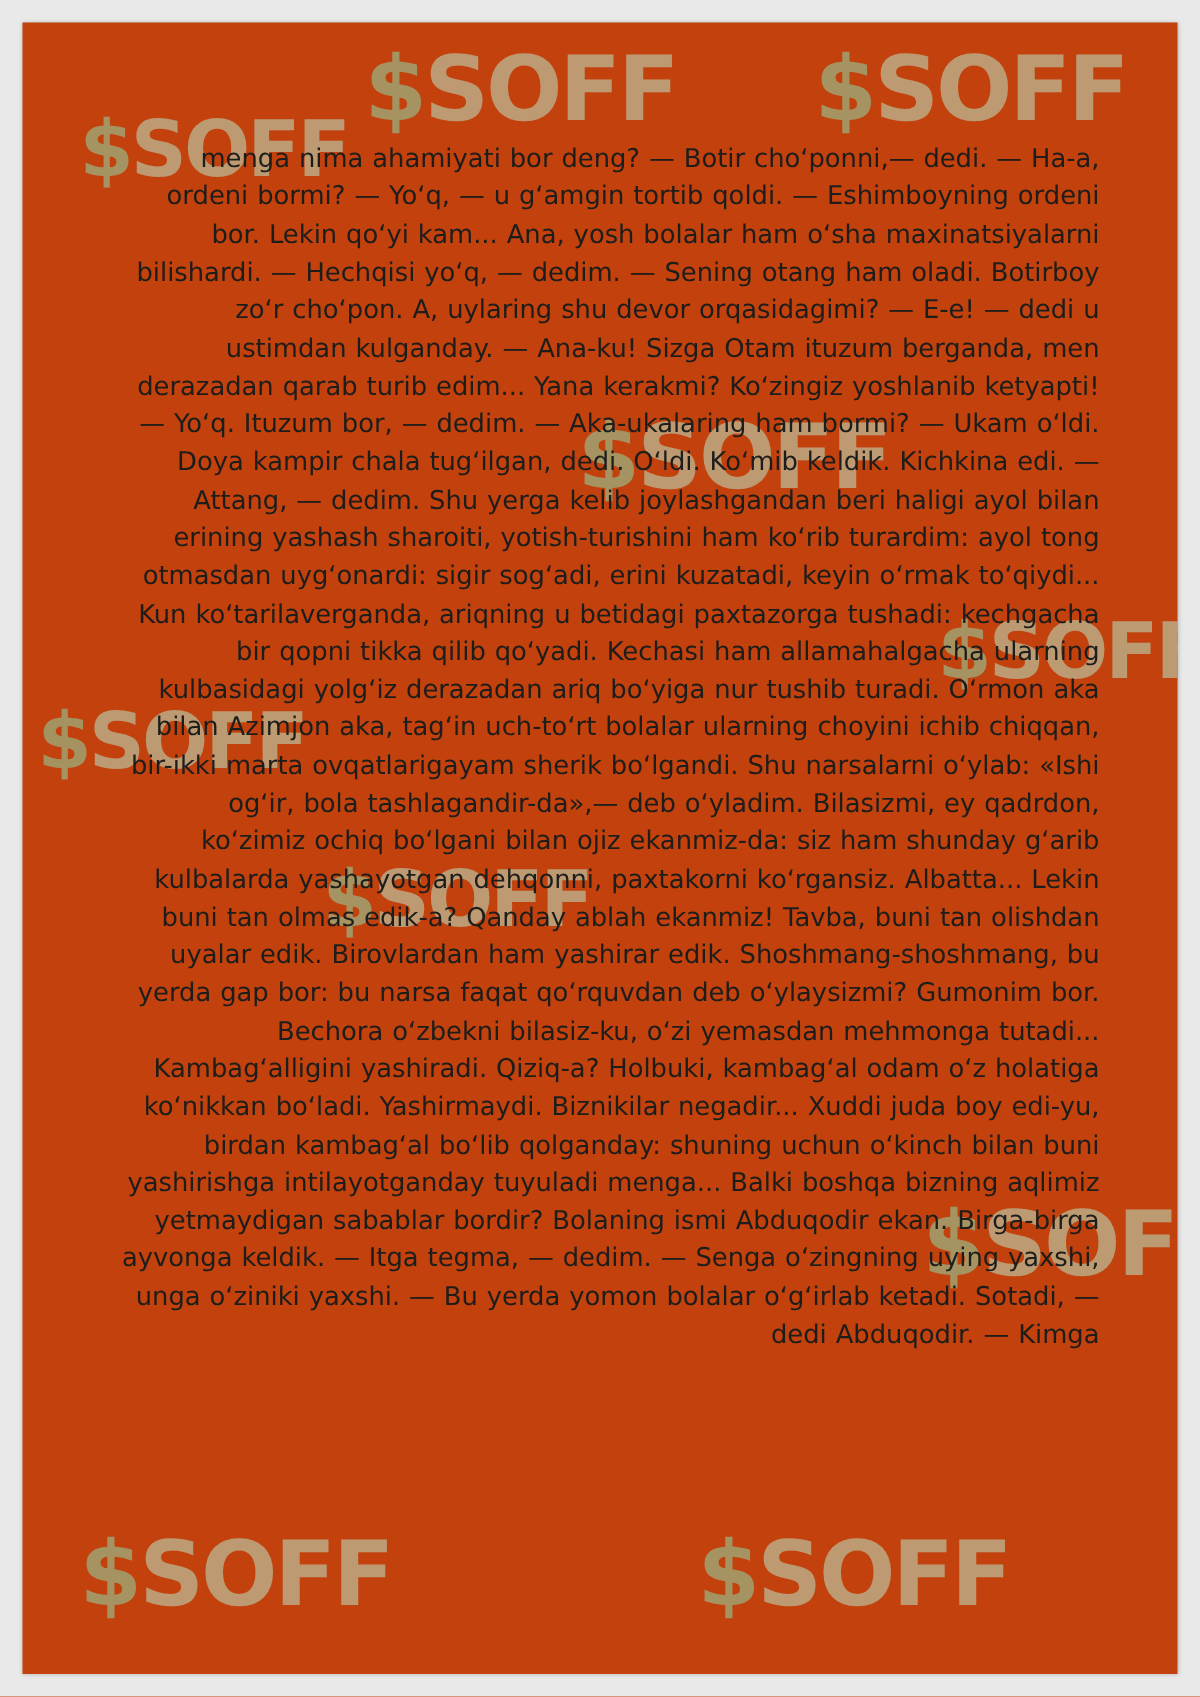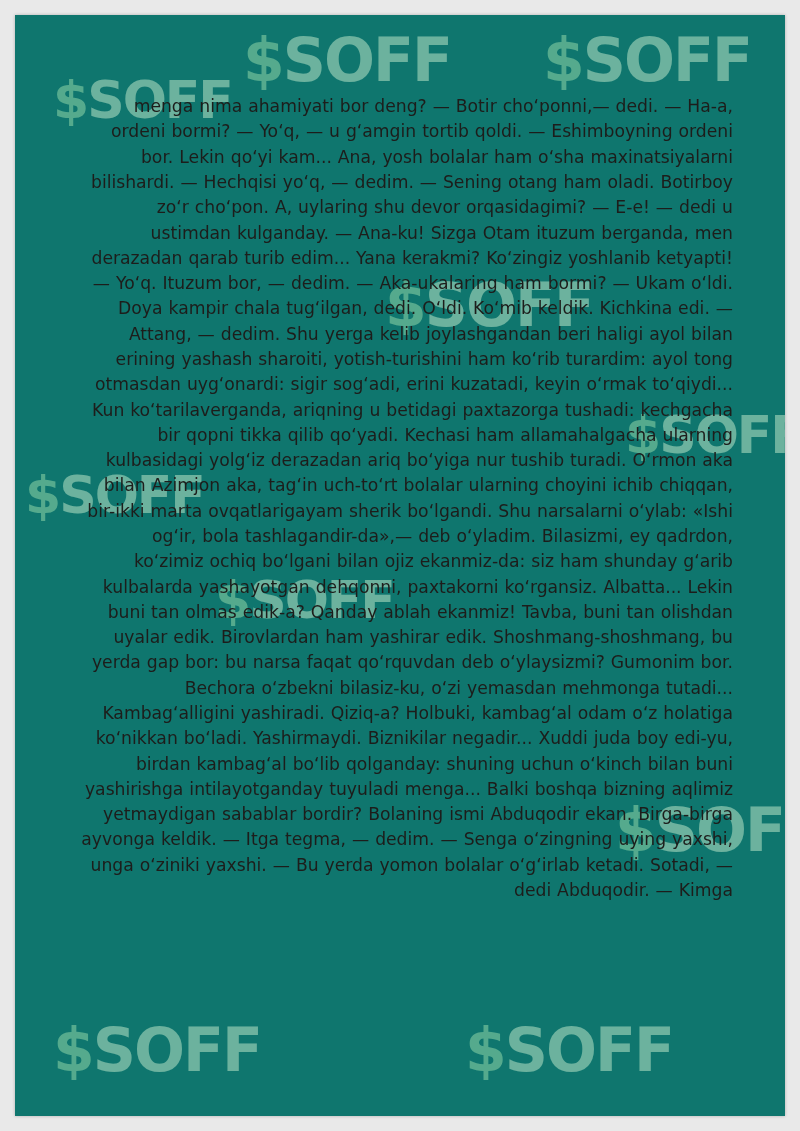--- a/index.html
+++ b/index.html
@@ -10,21 +10,21 @@
     width: 800px;
     height: 1131px;
     background: #e9e9e9;
     font-family: "DejaVu Sans", sans-serif;
   }
   .page {
     position: relative;
     width: 770px;
     height: 1101px;
     margin: 15px auto;
-    background: #0f766e;
+    background: #c2410c;
     box-shadow: 0 0 3px rgba(0,0,0,0.25);
     overflow: hidden;
   }
   
   .watermarks {
     position: absolute;
     inset: 0;
     pointer-events: none;
     overflow: hidden;
   }

